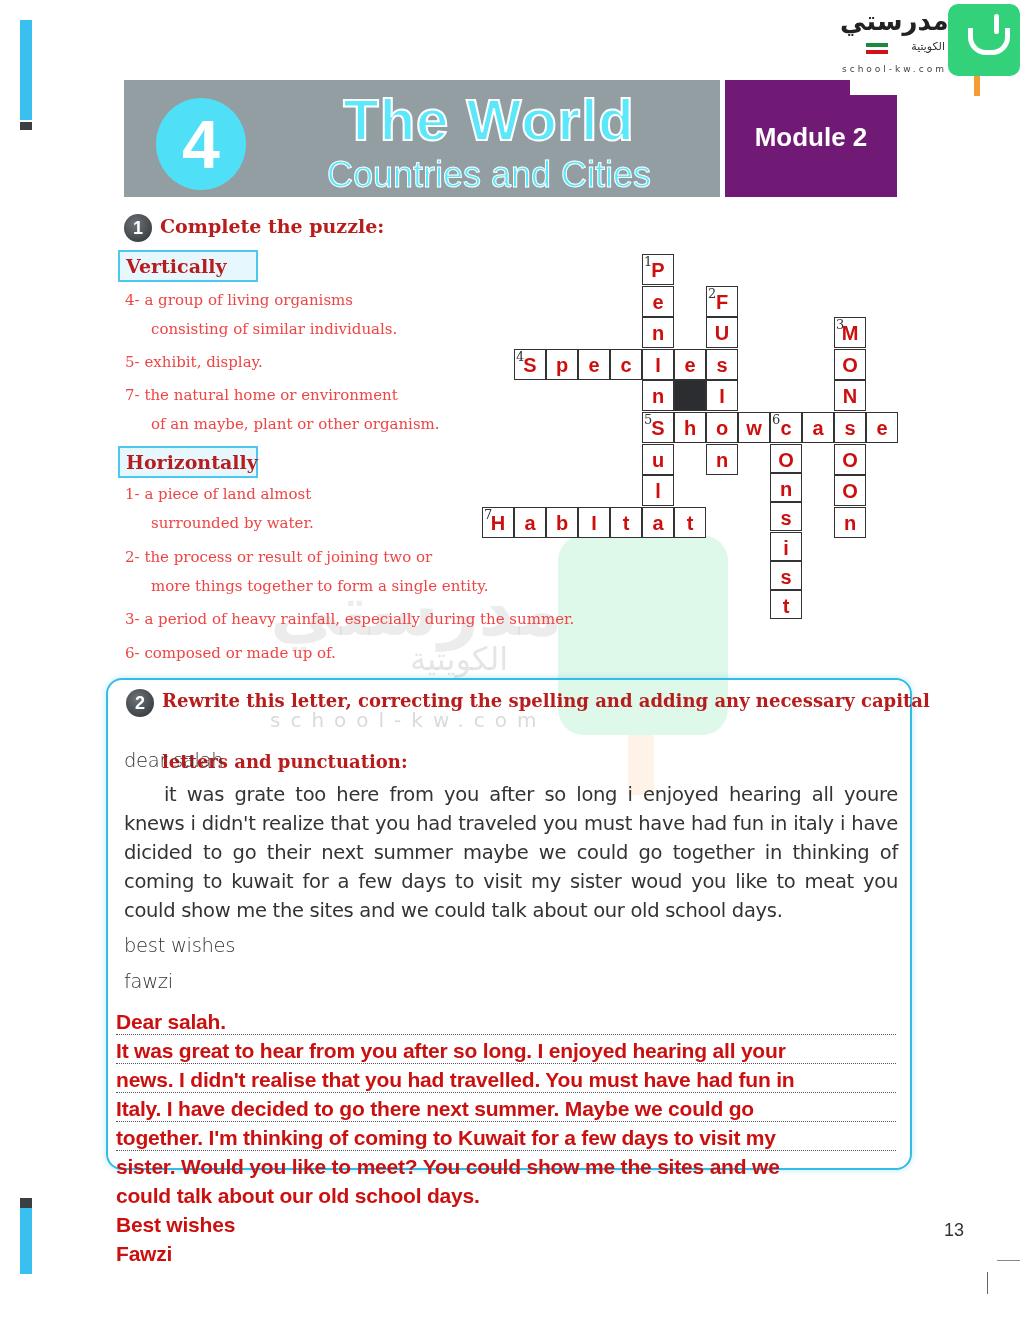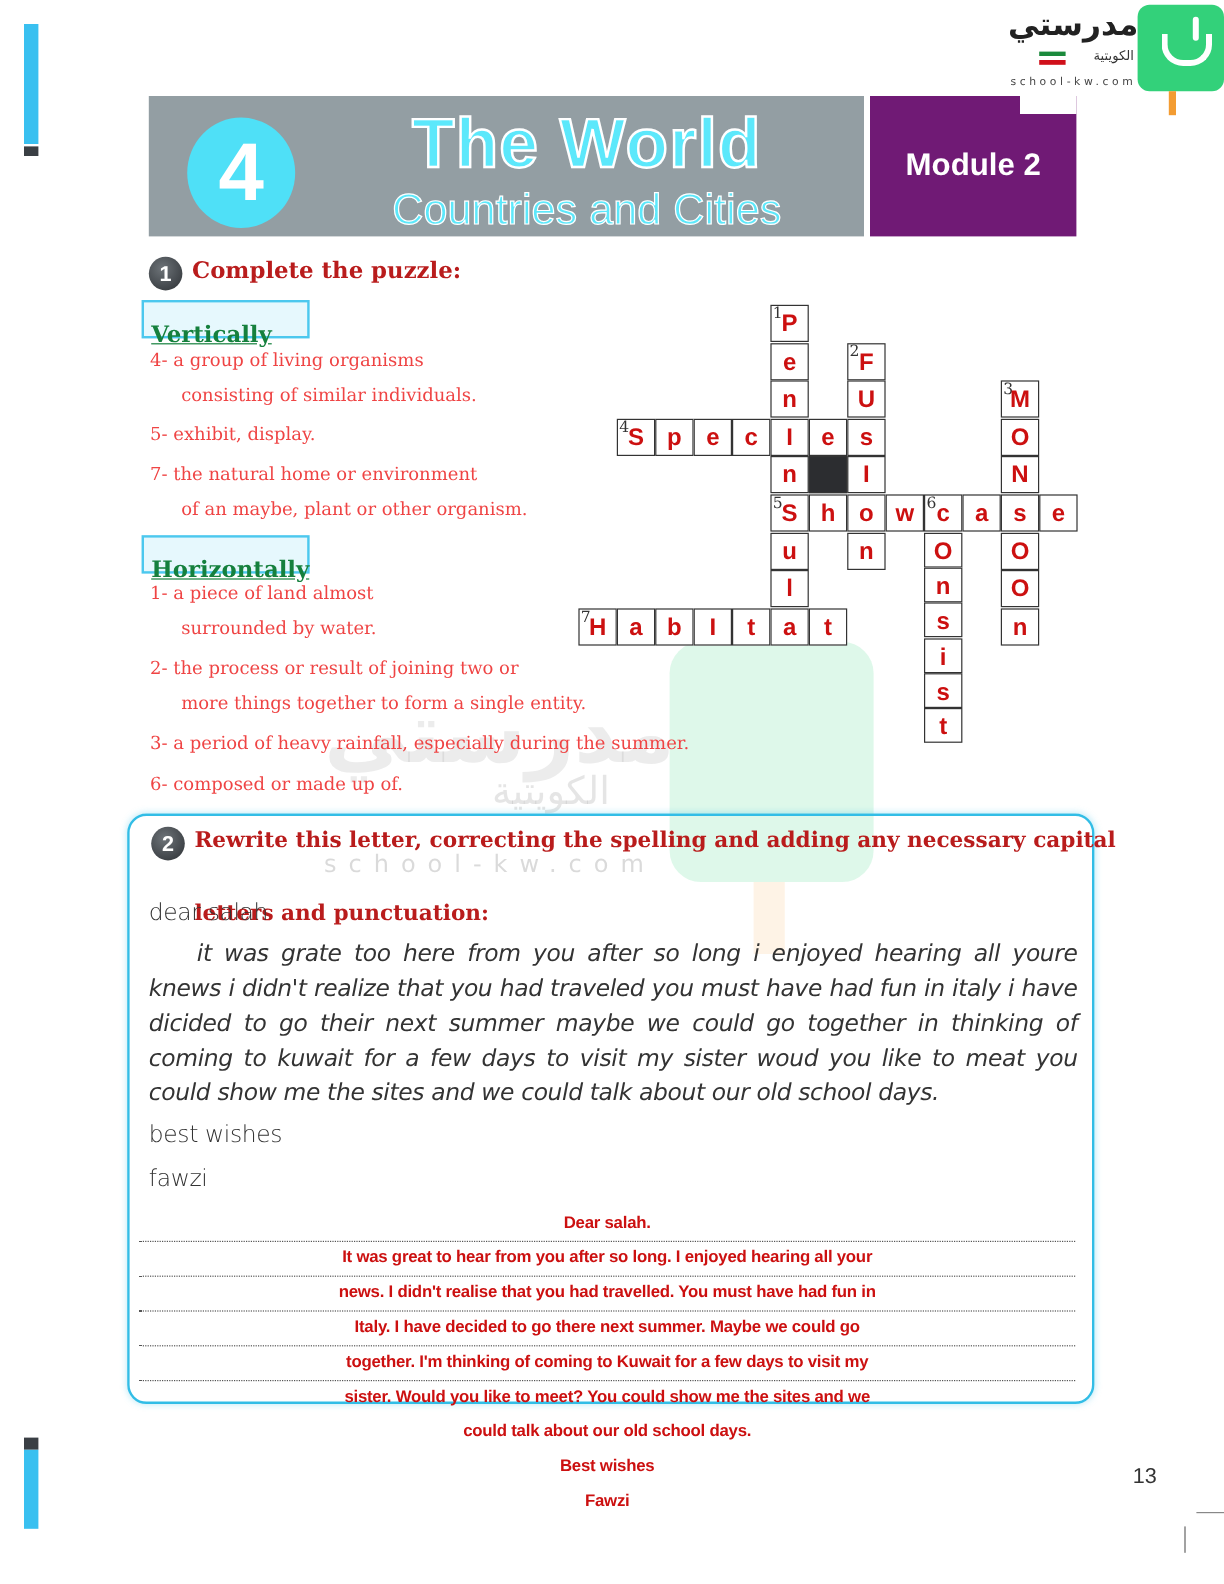--- a/index.html
+++ b/index.html
@@ -29,45 +29,45 @@
   .banner-title { position: absolute; left: 200px; top: 6px; width: 330px; text-align: center; font-family: "Liberation Sans", sans-serif; font-weight: bold; font-size: 58px; color: #5ce8fb; -webkit-text-stroke: 2px #ffffff; letter-spacing: 1px; }
   .banner-sub { position: absolute; left: 150px; top: 74px; width: 430px; text-align: center; font-family: "Liberation Sans", sans-serif; font-size: 36px; color: #5ce8fb; -webkit-text-stroke: 1px #ffffff; }
   .module-box { position: absolute; left: 725px; top: 80px; width: 172px; height: 117px; background: #701a75; }
   .module-notch { position: absolute; left: 125px; top: 0; width: 47px; height: 15px; background: #fff; }
   .module-label { position: absolute; left: 0; top: 42px; width: 172px; text-align: center; color: #fff; font-weight: bold; font-size: 26px; font-family: "Liberation Sans", sans-serif; }
 
   
   .ex-num { position: absolute; width: 28px; height: 28px; border-radius: 50%; background: radial-gradient(circle at 40% 35%, #6d7378, #2c3034); color: #fff; font-weight: bold; font-size: 18px; text-align: center; line-height: 28px; font-family: "Liberation Sans", sans-serif; }
   .ex-title { position: absolute; color: #b91c1c; font-weight: bold; font-size: 19px; font-family: "DejaVu Serif", serif; }
 
-  .clue-label { position: absolute; left: 118px; width: 140px; height: 32px; border: 2px solid #4cc8ee; background: #e6f8fd; font-weight: bold; font-size: 19px; padding: 16px 0 0 6px; font-family: "DejaVu Serif", serif; color: #15803d; text-decoration: underline; }
+  .clue-label { position: absolute; left: 118px; width: 140px; height: 32px; border: 2px solid #4cc8ee; background: #e6f8fd; font-weight: bold; font-size: 19px; padding: 3px 0 0 6px; font-family: "DejaVu Serif", serif; color: #b91c1c; }
   .clue { position: absolute; left: 125px; font-size: 15px; line-height: 29px; font-family: "DejaVu Serif", serif; color: #ef4444; white-space: nowrap; }
   .clue .cont { padding-left: 26px; display: block; }
 
   
   .wm-tile { position: absolute; left: 558px; top: 535px; width: 170px; height: 200px; background: rgba(51, 209, 122, 0.16); border-radius: 26px; }
   .wm-stem { position: absolute; left: 628px; top: 735px; width: 26px; height: 60px; background: rgba(243, 156, 50, 0.12); }
   .wm-ar { position: absolute; left: 270px; top: 570px; font-size: 70px; font-weight: bold; color: rgba(150,150,150,0.18); }
   .wm-ar-sub { position: absolute; left: 410px; top: 640px; font-size: 32px; color: rgba(150,150,150,0.25); }
   .wm-url { position: absolute; left: 270px; top: 708px; font-size: 20px; letter-spacing: 10px; color: rgba(150,150,150,0.35); }
 
   
   .xw { position: absolute; left: 0; top: 0; width: 1020px; height: 700px; pointer-events: none; }
   .cell { position: absolute; width: 32px; height: 31px; border: 1.5px solid #333; background: #fff; pointer-events: auto; }
   .cell.black { background: #2c2d30; }
   .cell .num { position: absolute; left: 1px; top: -1px; font-size: 13px; font-family: "DejaVu Serif", serif; color: #333; }
   .cell .ans { position: absolute; left: 0; right: 0; top: 4px; text-align: center; font-family: "Liberation Sans", sans-serif; font-weight: bold; font-size: 20px; color: #cc1010; }
 
   
   .letter-box { position: absolute; left: 106px; top: 678px; width: 806px; height: 492px; border: 2px solid #32bde6; border-radius: 16px; box-shadow: 0 0 6px rgba(50,189,230,0.35); }
   .letter-line { position: absolute; left: 124px; font-size: 19.5px; font-family: "DejaVu Sans", sans-serif; font-weight: 300; color: #333; white-space: nowrap; letter-spacing: -0.3px; }
-  .letter-para { position: absolute; left: 124px; top: 780px; width: 774px; font-size: 19.5px; line-height: 29px; text-align: justify; color: #333; letter-spacing: -0.3px; font-style: italic; }
+  .letter-para { position: absolute; left: 124px; top: 780px; width: 774px; font-size: 19.5px; line-height: 29px; text-align: justify; color: #333; letter-spacing: -0.3px; }
   .letter-para .indent { display: inline-block; width: 40px; }
 
-  .answer-line { position: absolute; left: 116px; width: 780px; font-family: "Liberation Sans", sans-serif; font-weight: bold; font-size: 14px; color: #cc1010; white-space: nowrap; letter-spacing: -0.2px; text-align: center; }
+  .answer-line { position: absolute; left: 116px; width: 780px; font-family: "Liberation Sans", sans-serif; font-weight: bold; font-size: 21px; color: #cc1010; white-space: nowrap; letter-spacing: -0.2px; }
   .dotted { position: absolute; left: 116px; width: 780px; border-bottom: 1px dotted #555; }
 
   .page-num { position: absolute; left: 944px; top: 1220px; font-size: 18px; color: #333; font-family: "Liberation Sans", sans-serif; }
   .crop-v { position: absolute; left: 987px; top: 1272px; width: 1px; height: 22px; background: #666; }
   .crop-h { position: absolute; left: 997px; top: 1260px; width: 23px; height: 1px; background: #888; }
 </style>
 </head>
 <body>
 
 <div class="side-bar top"></div>

